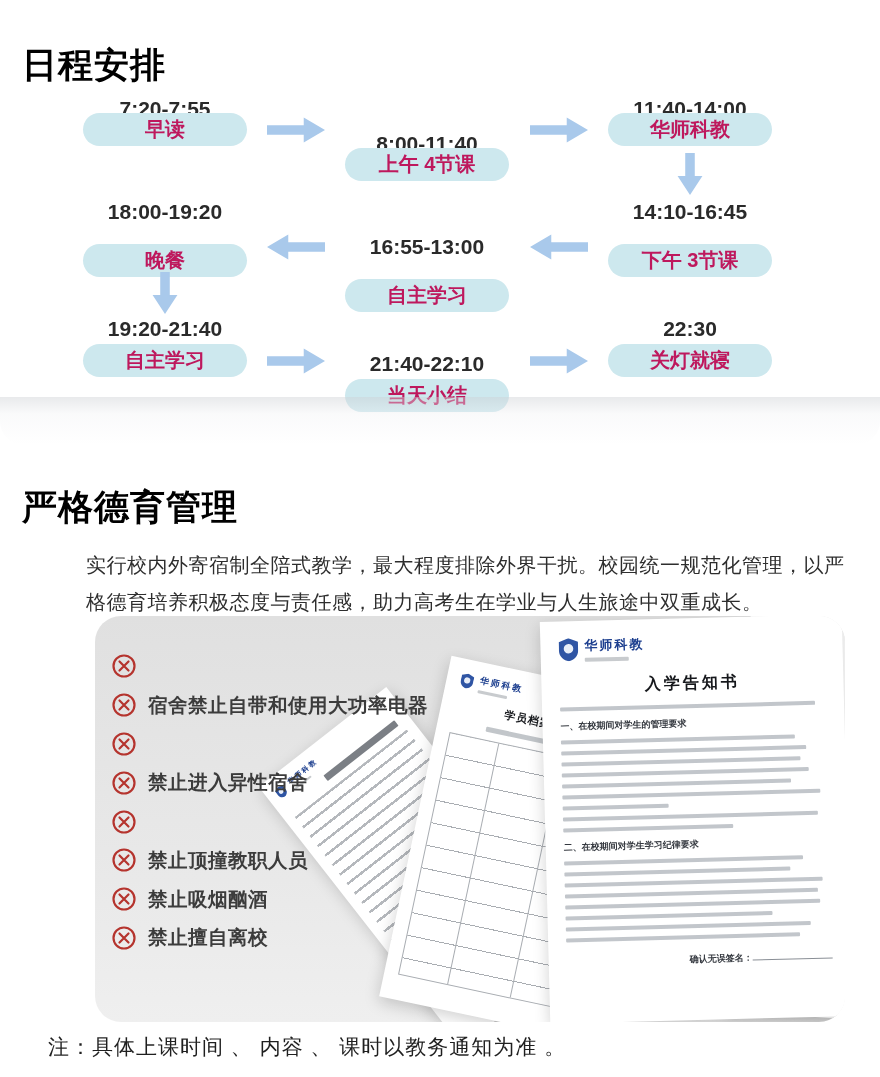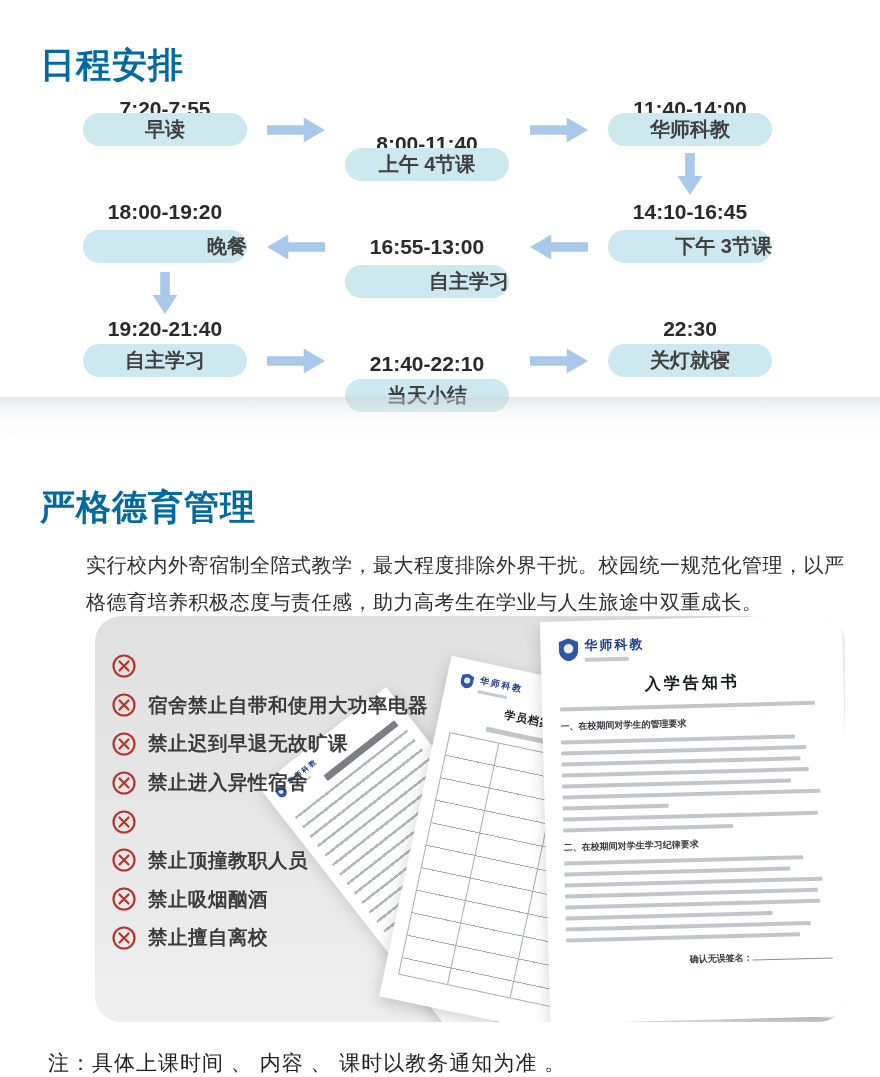--- a/index.html
+++ b/index.html
@@ -2,36 +2,36 @@
 <html><head>
 <meta charset="utf-8">
 <style>
   html,body{margin:0;padding:0;background:#fff;}
   #page{
     position:relative;width:880px;height:1077px;background:#ffffff;overflow:hidden;
     font-family:"Liberation Sans","DejaVu Sans",sans-serif;color:#2a2a2a;
   }
   
   .section-title{
-    position:absolute;left:40px;font-size:35px;line-height:40px;font-weight:700;
-    color:#0369a1;letter-spacing:1px;
+    position:absolute;left:22px;font-size:35px;line-height:40px;font-weight:700;
+    color:#000000;letter-spacing:1px;
   }
   #schedule-title{top:22px;}
   #discipline-title{top:464px;}
   
   .time-label{
     position:absolute;width:164px;text-align:center;font-size:21px;font-weight:700;color:#2a2a2a;
   }
   .pill{
     position:absolute;width:164px;height:33px;line-height:33px;border-radius:17px;
-    background:#cde8ee;text-align:center;font-size:20px;font-weight:700;color:#404040;
+    background:#cde8ee;text-align:center;font-size:20px;font-weight:700;color:#be185d;
   }
   .col1{left:83px;} .col2{left:345px;margin-top:35px;} .col3{left:608px;}
   .t-row1{top:97px;} .t-row2{top:200px;} .t-row3{top:317px;}
-  .p-row1{top:113px;} .p-row2{top:230px;text-align:right;} .p-row3{top:344px;}
+  .p-row1{top:113px;} .p-row2{top:244px;} .p-row3{top:344px;}
   .h-arrow{position:absolute;width:58px;height:26px;}
   .v-arrow{position:absolute;width:26px;height:42px;}
   .h-arrow svg,.v-arrow svg{display:block;width:100%;height:100%;}
   .arrow-fill{fill:#a9c9eb;}
   
   .section-seam{
     position:absolute;left:0;top:397px;width:880px;height:48px;
     background:linear-gradient(180deg,rgba(205,208,212,.45) 0%,rgba(240,241,243,.35) 35%,rgba(255,255,255,0) 100%);
     border-radius:0 0 24px 24px;
   }
@@ -86,21 +86,21 @@
   .form-table{
     position:relative;margin-top:8px;height:246px;border:1px solid #a9adb2;
     background:repeating-linear-gradient(180deg,transparent 0 22px,#a9adb2 22px 23px);
   }
   .form-table:before,.form-table:after{
     content:"";position:absolute;top:0;bottom:0;width:1px;background:#a9adb2;
   }
   .form-table:before{left:27%;} .form-table:after{left:62%;}
   
   #footnote{
-    position:absolute;left:48px;top:1033px;font-size:21px;font-weight:500;color:#1f1f1f;letter-spacing:1px;margin-top:16px;
+    position:absolute;left:48px;top:1033px;font-size:21px;font-weight:500;color:#1f1f1f;letter-spacing:1px;
   }
 </style>
 </head>
 <body>
 
 <div id="page">
 
   <h1 id="schedule-title" class="section-title">日程安排</h1>
 
   <div>
@@ -271,21 +271,20 @@
           </span>
         <span class="rule-text">宿舍禁止自带和使用大功率电器</span>
       </li>
       <li>
         <span class="prohibit-icon">
             <svg viewBox="0 0 24 24">
               <circle cx="12" cy="12" r="10.5" fill="none" stroke="#b5342e" stroke-width="2.2"></circle>
               <path d="M7.5 7.5 L16.5 16.5 M16.5 7.5 L7.5 16.5" stroke="#b5342e" stroke-width="2.2" stroke-linecap="round"></path>
             </svg>
           </span>
-        <span class="rule-text">禁止迟到早退无故旷课</span>
       </li>
       <li>
         <span class="prohibit-icon">
             <svg viewBox="0 0 24 24">
               <circle cx="12" cy="12" r="10.5" fill="none" stroke="#b5342e" stroke-width="2.2"></circle>
               <path d="M7.5 7.5 L16.5 16.5 M16.5 7.5 L7.5 16.5" stroke="#b5342e" stroke-width="2.2" stroke-linecap="round"></path>
             </svg>
           </span>
         <span class="rule-text">禁止进入异性宿舍</span>
       </li>

